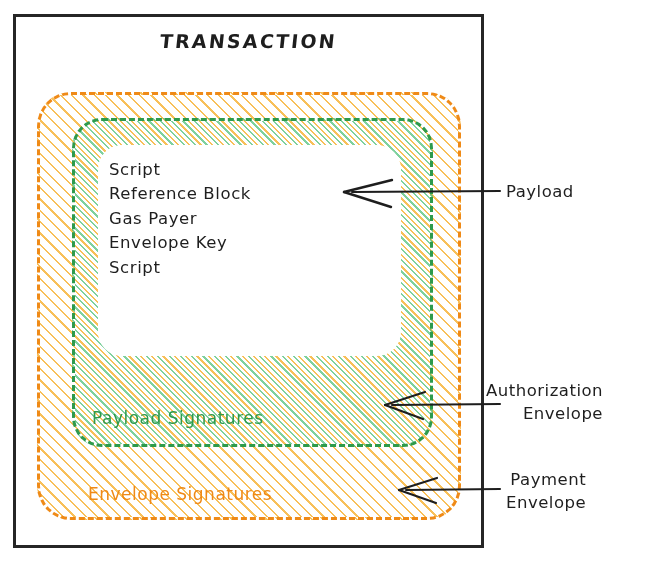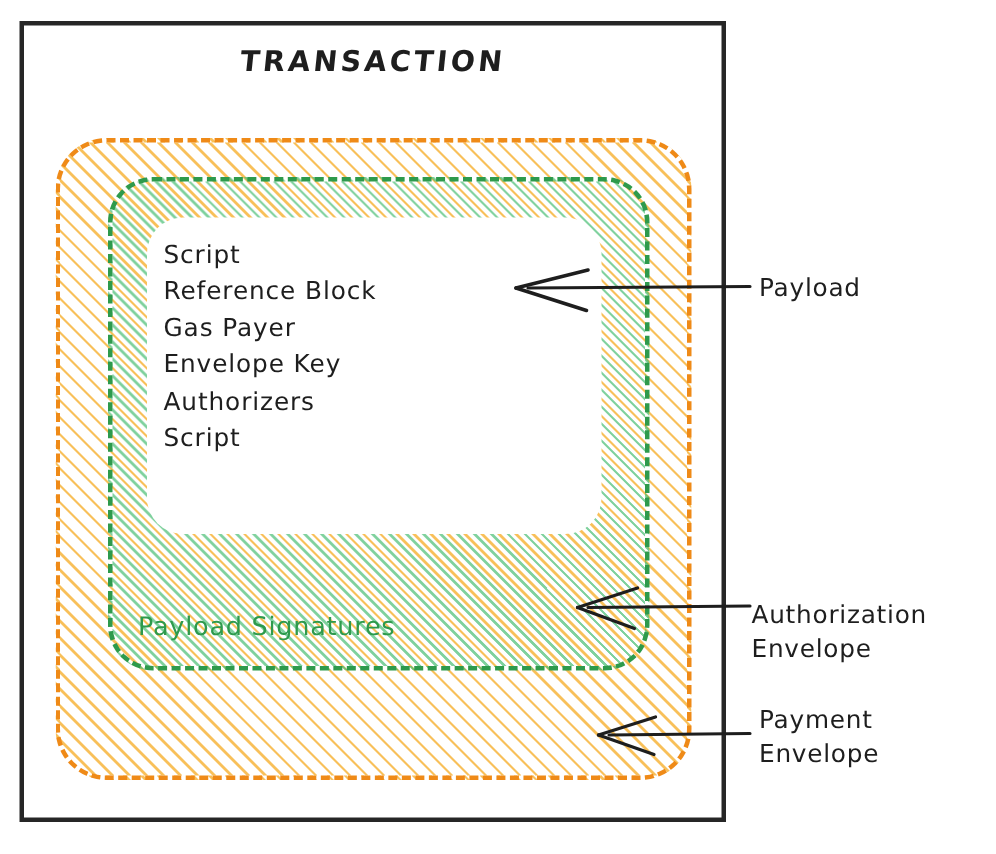--- a/index.html
+++ b/index.html
@@ -127,23 +127,24 @@
 
   
   .callout {
     position: absolute;
     font-family: "DejaVu Sans", sans-serif;
     font-size: 16.5px;
     line-height: 23px;
     color: #1e1e1e;
     letter-spacing: 0.5px;
     white-space: nowrap;
+    text-align: right;
   }
   .callout-payload      { left: 506px; top: 180px; }
-  .callout-authorization{ left: 501px; top: 379px; margin-top: 19px; }
+  .callout-authorization{ left: 486px; top: 379px; }
   .callout-payment      { left: 506px; top: 468px; }
 
   
   .arrow-svg {
     position: absolute;
     left: 0;
     top: 0;
     width: 664px;
     height: 569px;
     pointer-events: none;
@@ -162,25 +163,25 @@
 
   <div class="payload-box"></div>
 
   <div class="tx-title">TRANSACTION</div>
 
   <div class="payload-fields">
     <div class="payload-field">Script</div>
     <div class="payload-field">Reference Block</div>
     <div class="payload-field">Gas Payer</div>
     <div class="payload-field">Envelope Key</div>
-    <div class="payload-field">Authorizers</div>
     <div class="payload-field">Script</div>
   </div>
 
   <div class="sig-label sig-payload">Payload Signatures</div>
+  <div class="sig-label sig-envelope">Envelope Signatures</div>
 
   <div class="callout callout-payload">Payload</div>
 
   <div class="callout callout-authorization">
     <div>Authorization</div>
     <div>Envelope</div>
   </div>
 
   <div class="callout callout-payment">
     <div>Payment</div>

